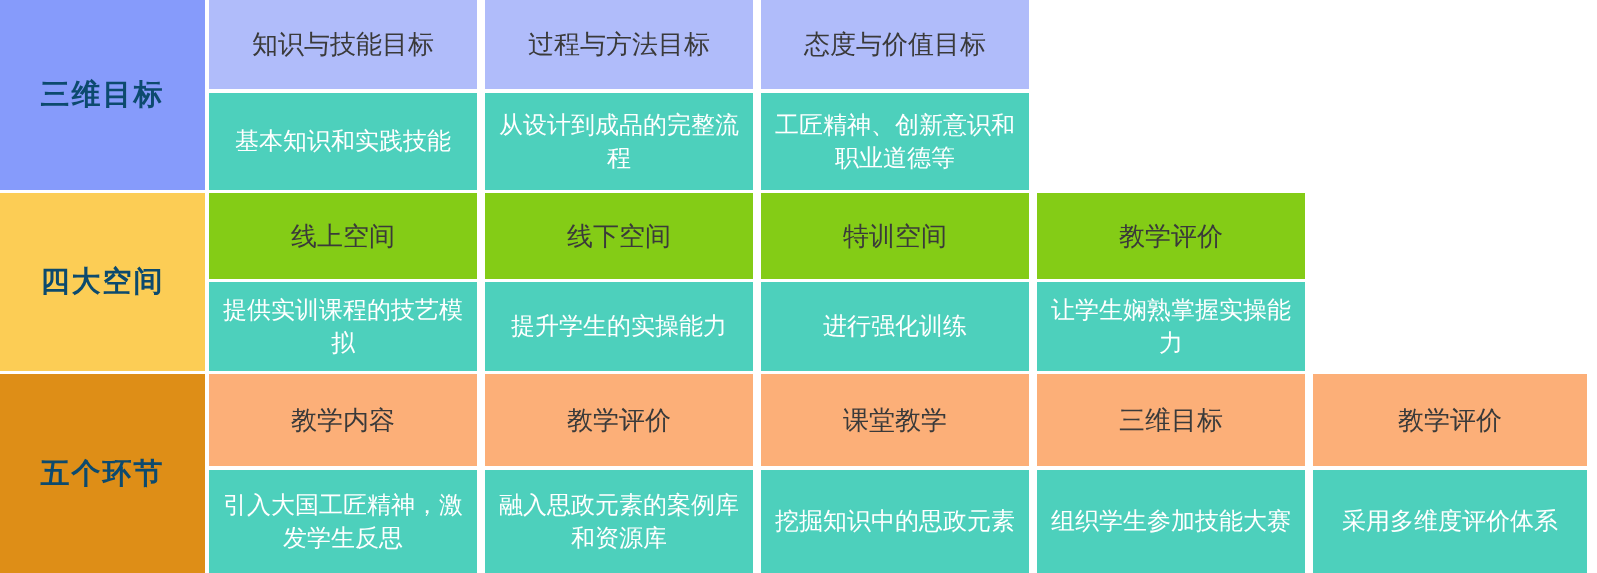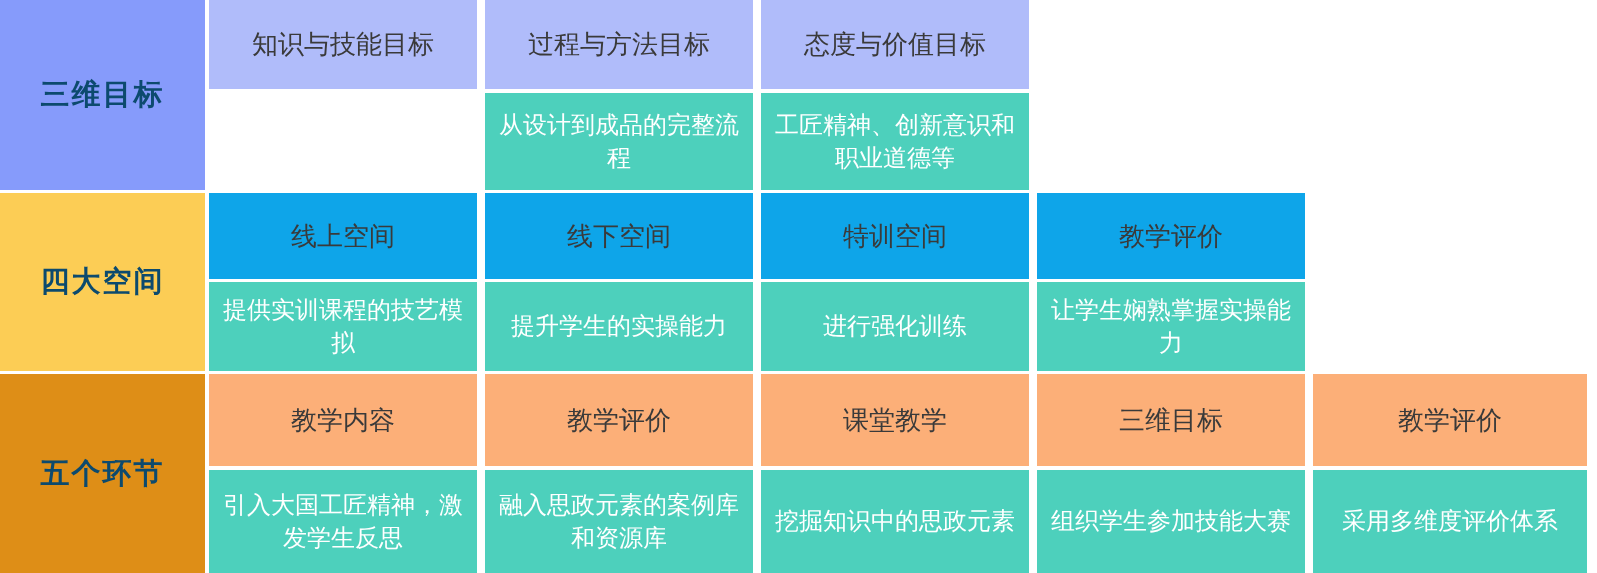--- a/index.html
+++ b/index.html
@@ -48,39 +48,40 @@
     box-sizing:border-box;padding:0 10px;flex:1 1 auto;
   }
 
   
   .row-1 .cell{width:268px;flex:0 0 268px;}
   .row-1 .cell-head{height:89px;flex:0 0 89px;background:#B0BCFA;}
   .row-1 .cell-body{background:#4DD0BC;margin-top:4px;}
 
   
   .row-2 .cell{width:268px;flex:0 0 268px;}
-  .row-2 .cell-head{height:86px;flex:0 0 86px;background:#0ea5e9;}
+  .row-2 .cell-head{height:86px;flex:0 0 86px;background:#84cc16;}
   .row-2 .cell-body{background:#4DD0BC;margin-top:3px;}
 
   
   .row-3 .cell{width:268px;flex:0 0 268px;}
   .row-3 .cell:last-child{width:274px;flex:0 0 274px;}
   .row-3 .cell-head{height:92px;flex:0 0 92px;background:#FCAF78;}
   .row-3 .cell-body{background:#4DD0BC;margin-top:4px;}
 </style>
 </head>
 <body>
 
 <div class="matrix">
 
   <div class="row row-1">
     <div class="row-label">三维目标</div>
     <div class="cells">
       <div class="cell">
         <div class="cell-head">知识与技能目标</div>
+        <div class="cell-body">基本知识和实践技能</div>
       </div>
       <div class="cell">
         <div class="cell-head">过程与方法目标</div>
         <div class="cell-body">从设计到成品的完整流程</div>
       </div>
       <div class="cell">
         <div class="cell-head">态度与价值目标</div>
         <div class="cell-body">工匠精神、创新意识和职业道德等</div>
       </div>
     </div>

